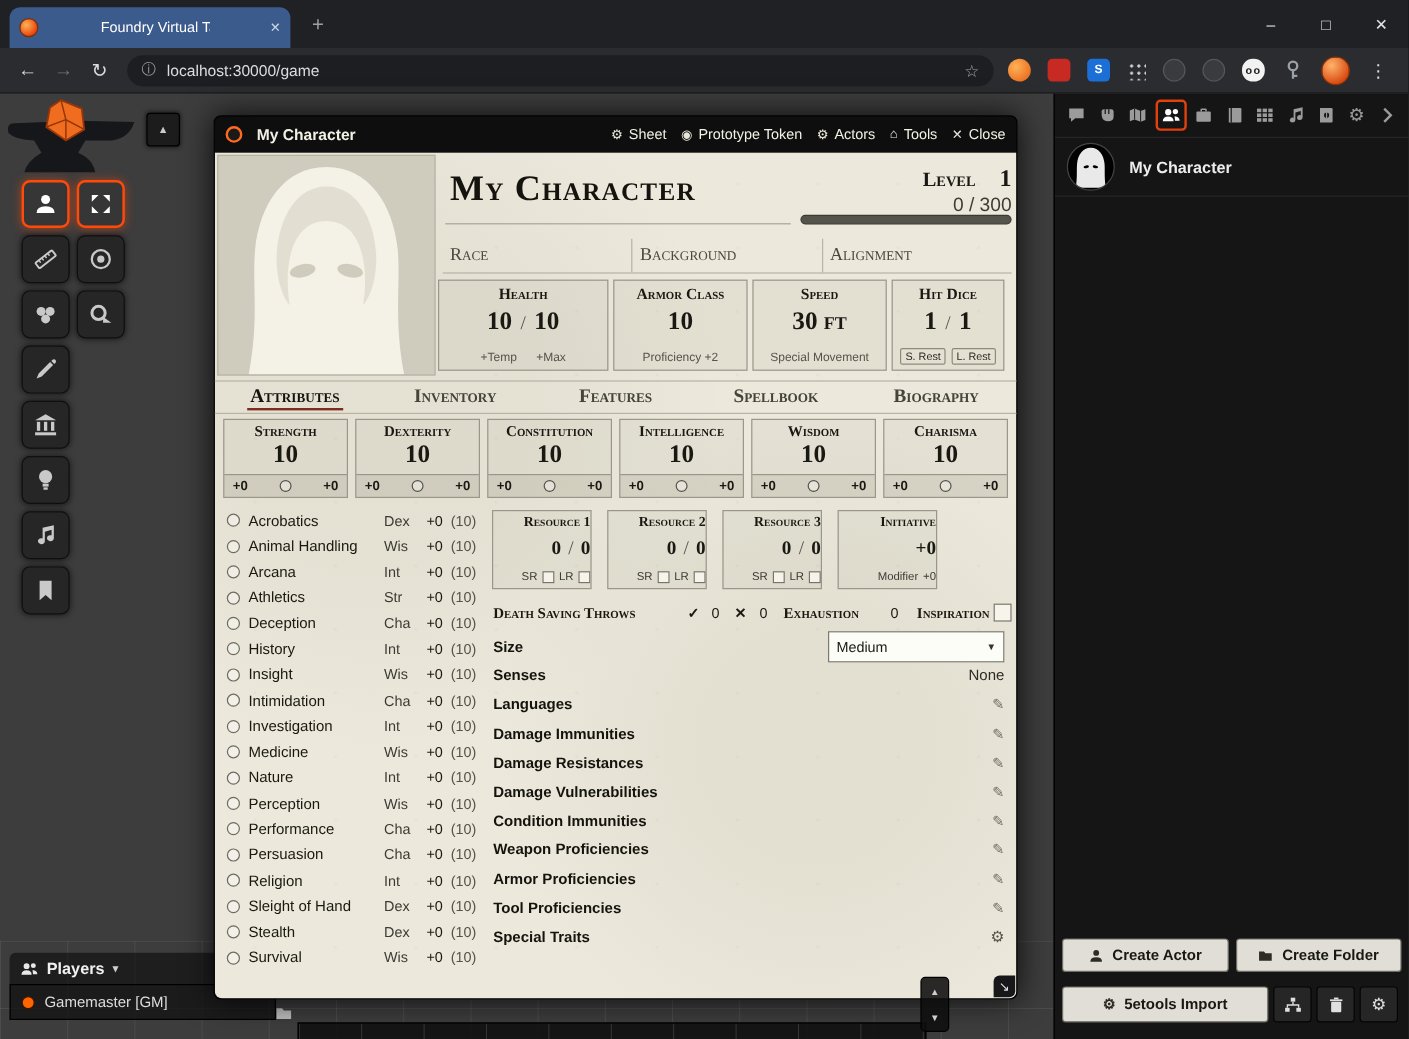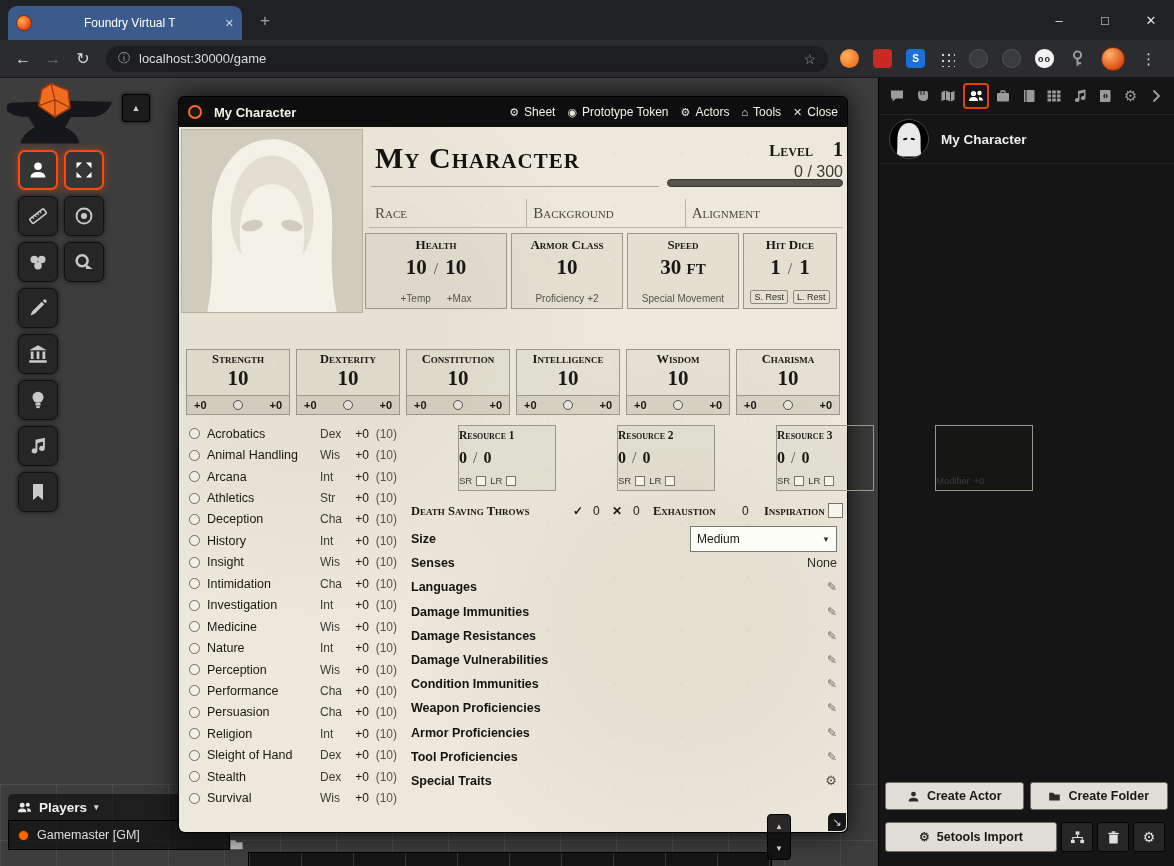--- a/index.html
+++ b/index.html
@@ -139,22 +139,22 @@
   .skills{position:absolute;left:10px;top:296px;width:208px;}
   .skill-row{height:21.45px;display:flex;align-items:center;font-size:12.5px;}
   .prof-circle{width:9px;height:9px;border:1px solid #6e6c60;border-radius:50%;margin-right:7px;flex:none;
       background:rgba(255,255,255,.35);box-sizing:content-box;}
   .skill-name{flex:1;color:#1a1910;white-space:nowrap;}
   .skill-ability{width:27px;color:#3c3b33;font-size:12px;}
   .skill-mod{width:22px;text-align:right;color:#1a1910;font-size:12px;}
   .skill-passive{width:28px;text-align:right;color:#55544a;font-size:12px;}
   .rescol{position:absolute;left:231px;top:298px;height:66px;display:flex;gap:13px;}
   .res-list{display:flex;gap:13px;}
-  .res-box{width:98px;height:66px;border:1px solid #99968a;background:rgba(60,50,30,.04);display:flex;
-      flex-direction:column;align-items:flex-start;box-sizing:border-box;margin-left:48px;}
+  .res-box{width:83px;height:66px;border:1px solid #99968a;background:rgba(60,50,30,.04);display:flex;
+      flex-direction:column;align-items:flex-end;box-sizing:border-box;}
   .res-title{font-family:"Liberation Serif",serif;font-variant:small-caps;font-weight:bold;font-size:11.5px;margin-top:3px;}
   .res-vals{font-family:"Liberation Serif",serif;font-weight:bold;font-size:16px;flex:1;display:flex;
       align-items:center;gap:6px;}
   .res-foot{font-size:9.5px;color:#3c3b33;display:flex;align-items:center;gap:4px;margin-bottom:4px;}
   .cb{width:10px;height:10px;border:1px solid #77756a;background:#f6f4ea;box-sizing:border-box;}
   .counters{position:absolute;left:232px;top:376px;width:432px;height:18px;}
   .counters span{position:absolute;top:1px;font-size:12px;color:#1a1910;}
   .c-lab{font-family:"Liberation Serif",serif;font-variant:small-caps;font-weight:bold;font-size:12.5px !important;color:#14130d;}
   .c-death{left:0;} .c-check{left:162px;font-weight:bold;} .c-s{left:182px;} .c-cross{left:201px;font-weight:bold;}
   .c-f{left:222px;} .c-exh{left:242px;} .c-exhv{left:331px;} .c-insp{left:353px;}
@@ -452,20 +452,27 @@
                 <span class="vsep">/</span>
                 <span>1</span>
               </div>
             <div class="stat-foot" style="gap:5px;">
               <span class="mini-btn">S. Rest</span>
               <span class="mini-btn">L. Rest</span>
             </div>
           </div>
         </div>
 
+        <nav class="sheet-tabs">
+          <div class="stab active"><span class="stab-label">Attributes</span></div>
+          <div class="stab"><span class="stab-label">Inventory</span></div>
+          <div class="stab"><span class="stab-label">Features</span></div>
+          <div class="stab"><span class="stab-label">Spellbook</span></div>
+          <div class="stab"><span class="stab-label">Biography</span></div>
+        </nav>
 
         <div class="abilities">
 
             <div class="ability">
               <div class="ab-name">Strength</div>
               <div class="ab-score">10</div>
               <div class="ab-foot">
                 <span>+0</span>
                 <span class="prof-pip"></span>
                 <span>+0</span>

